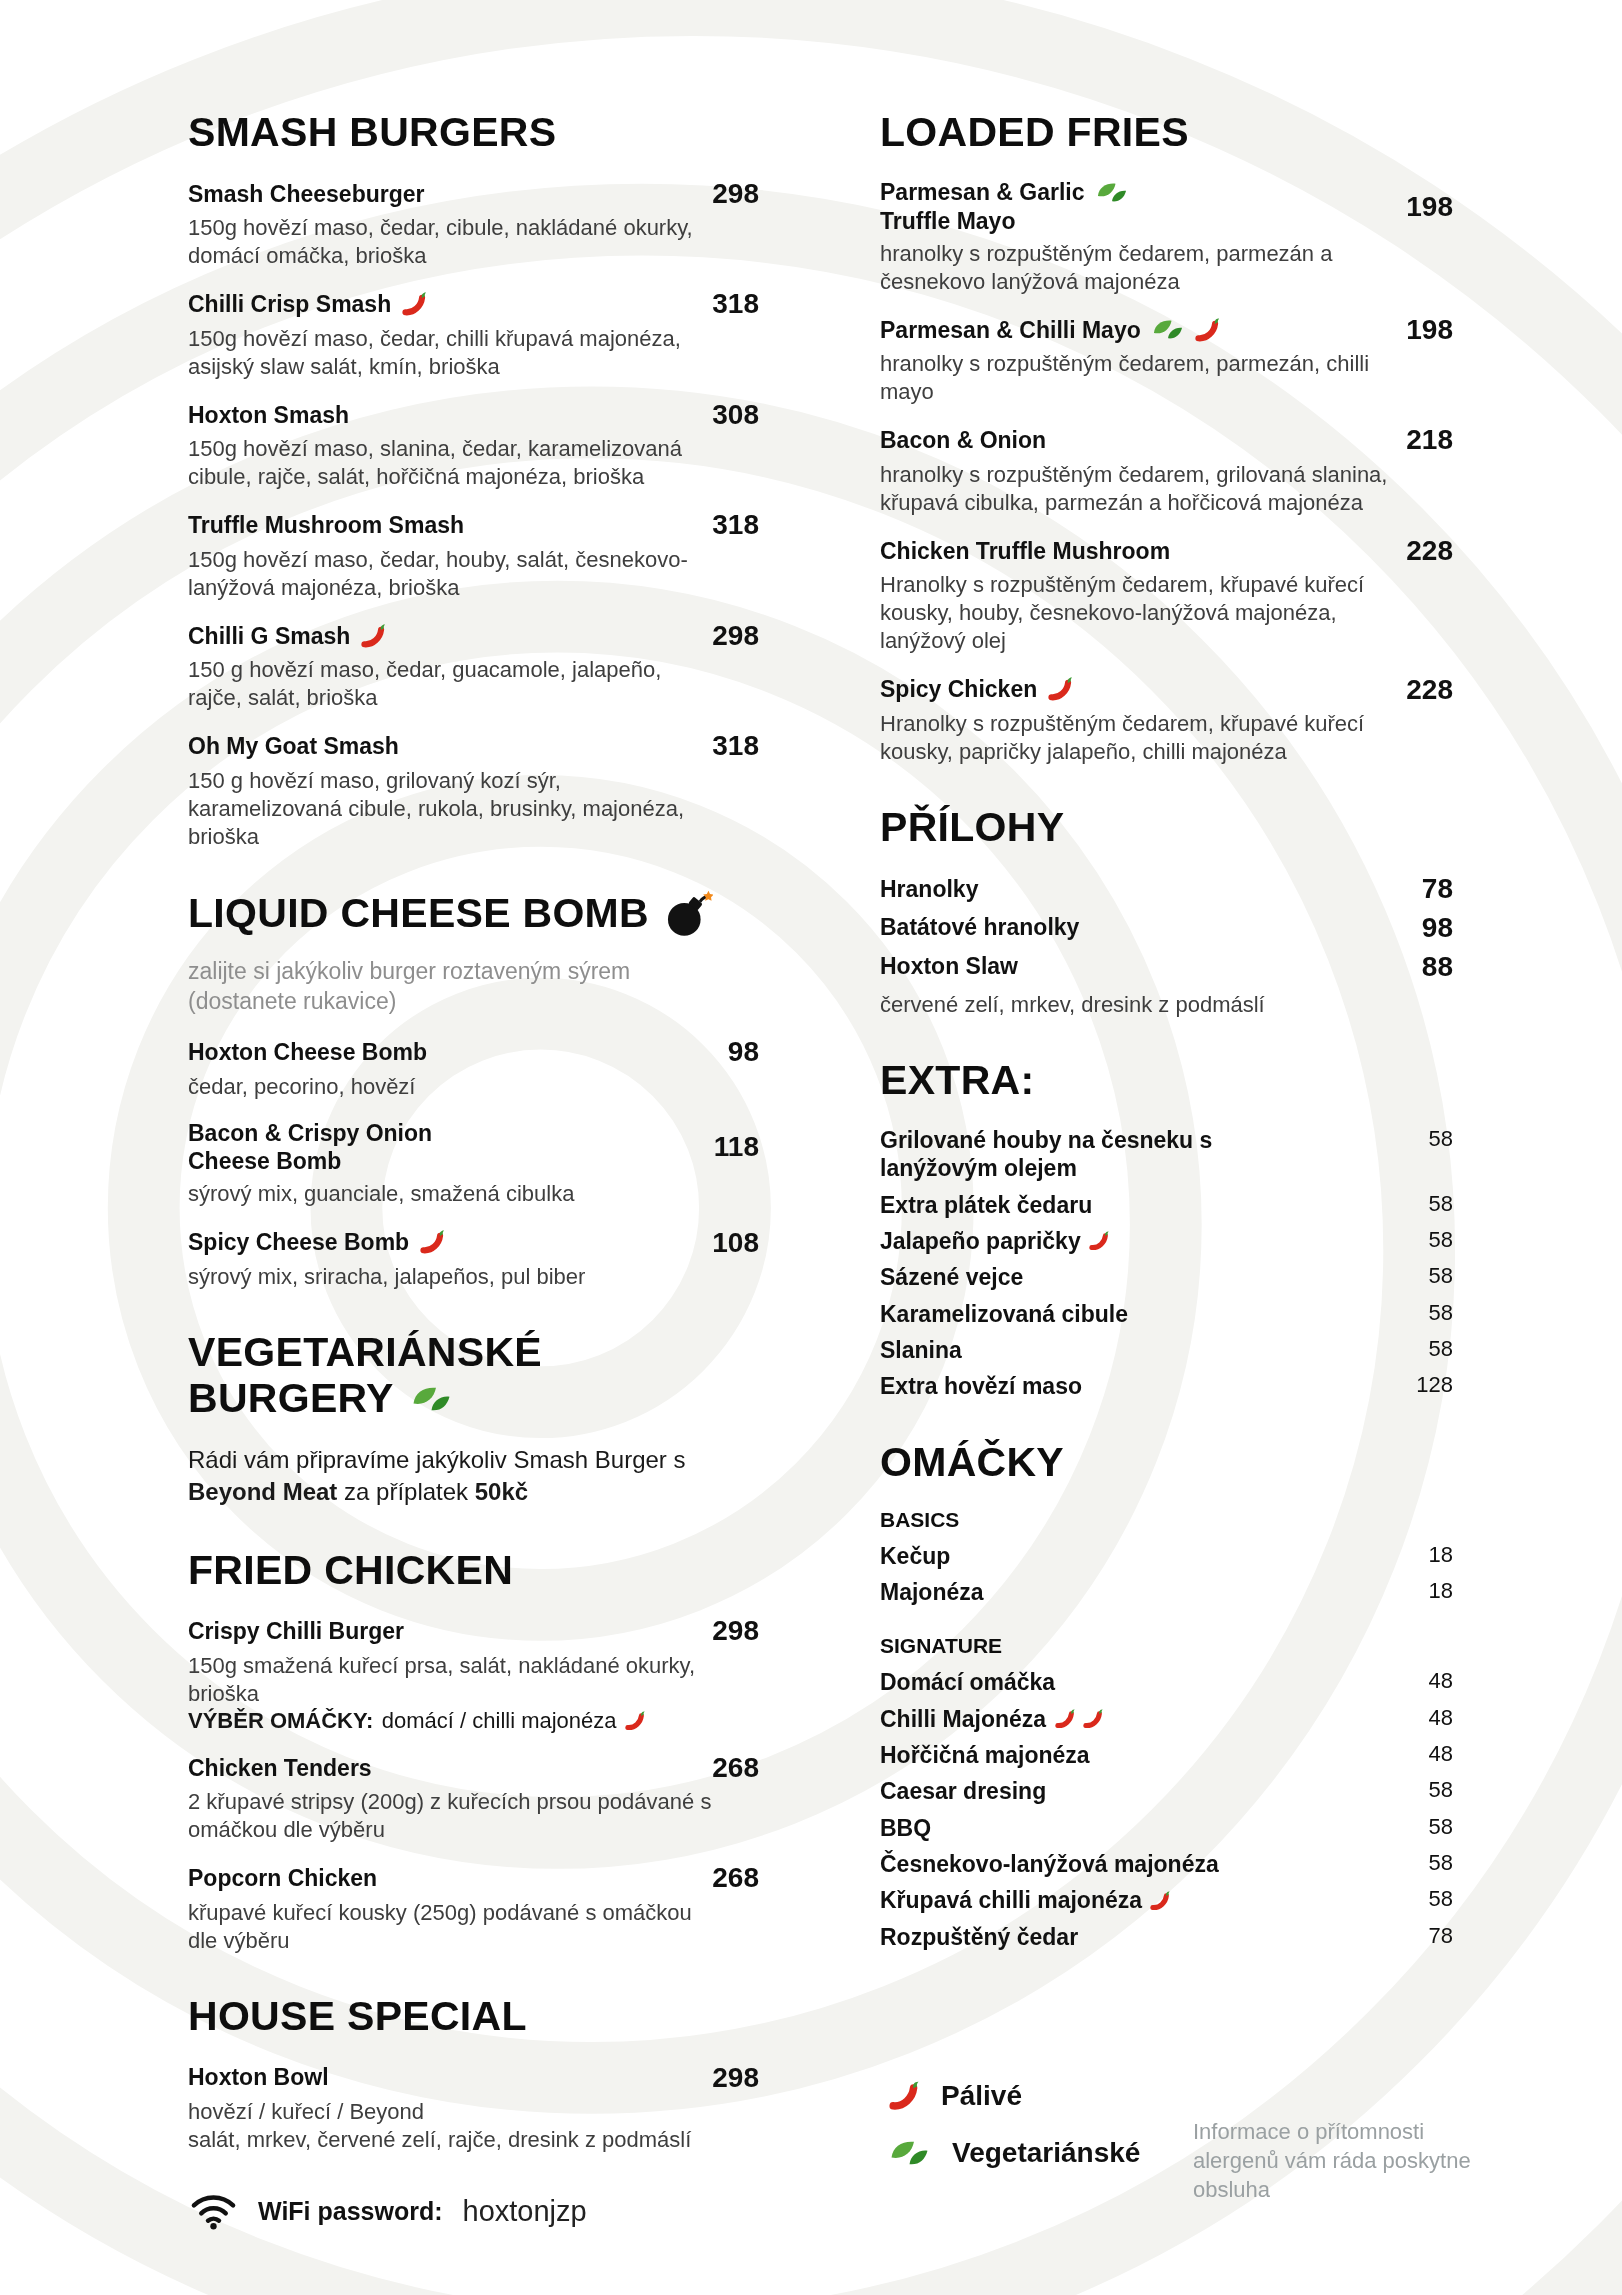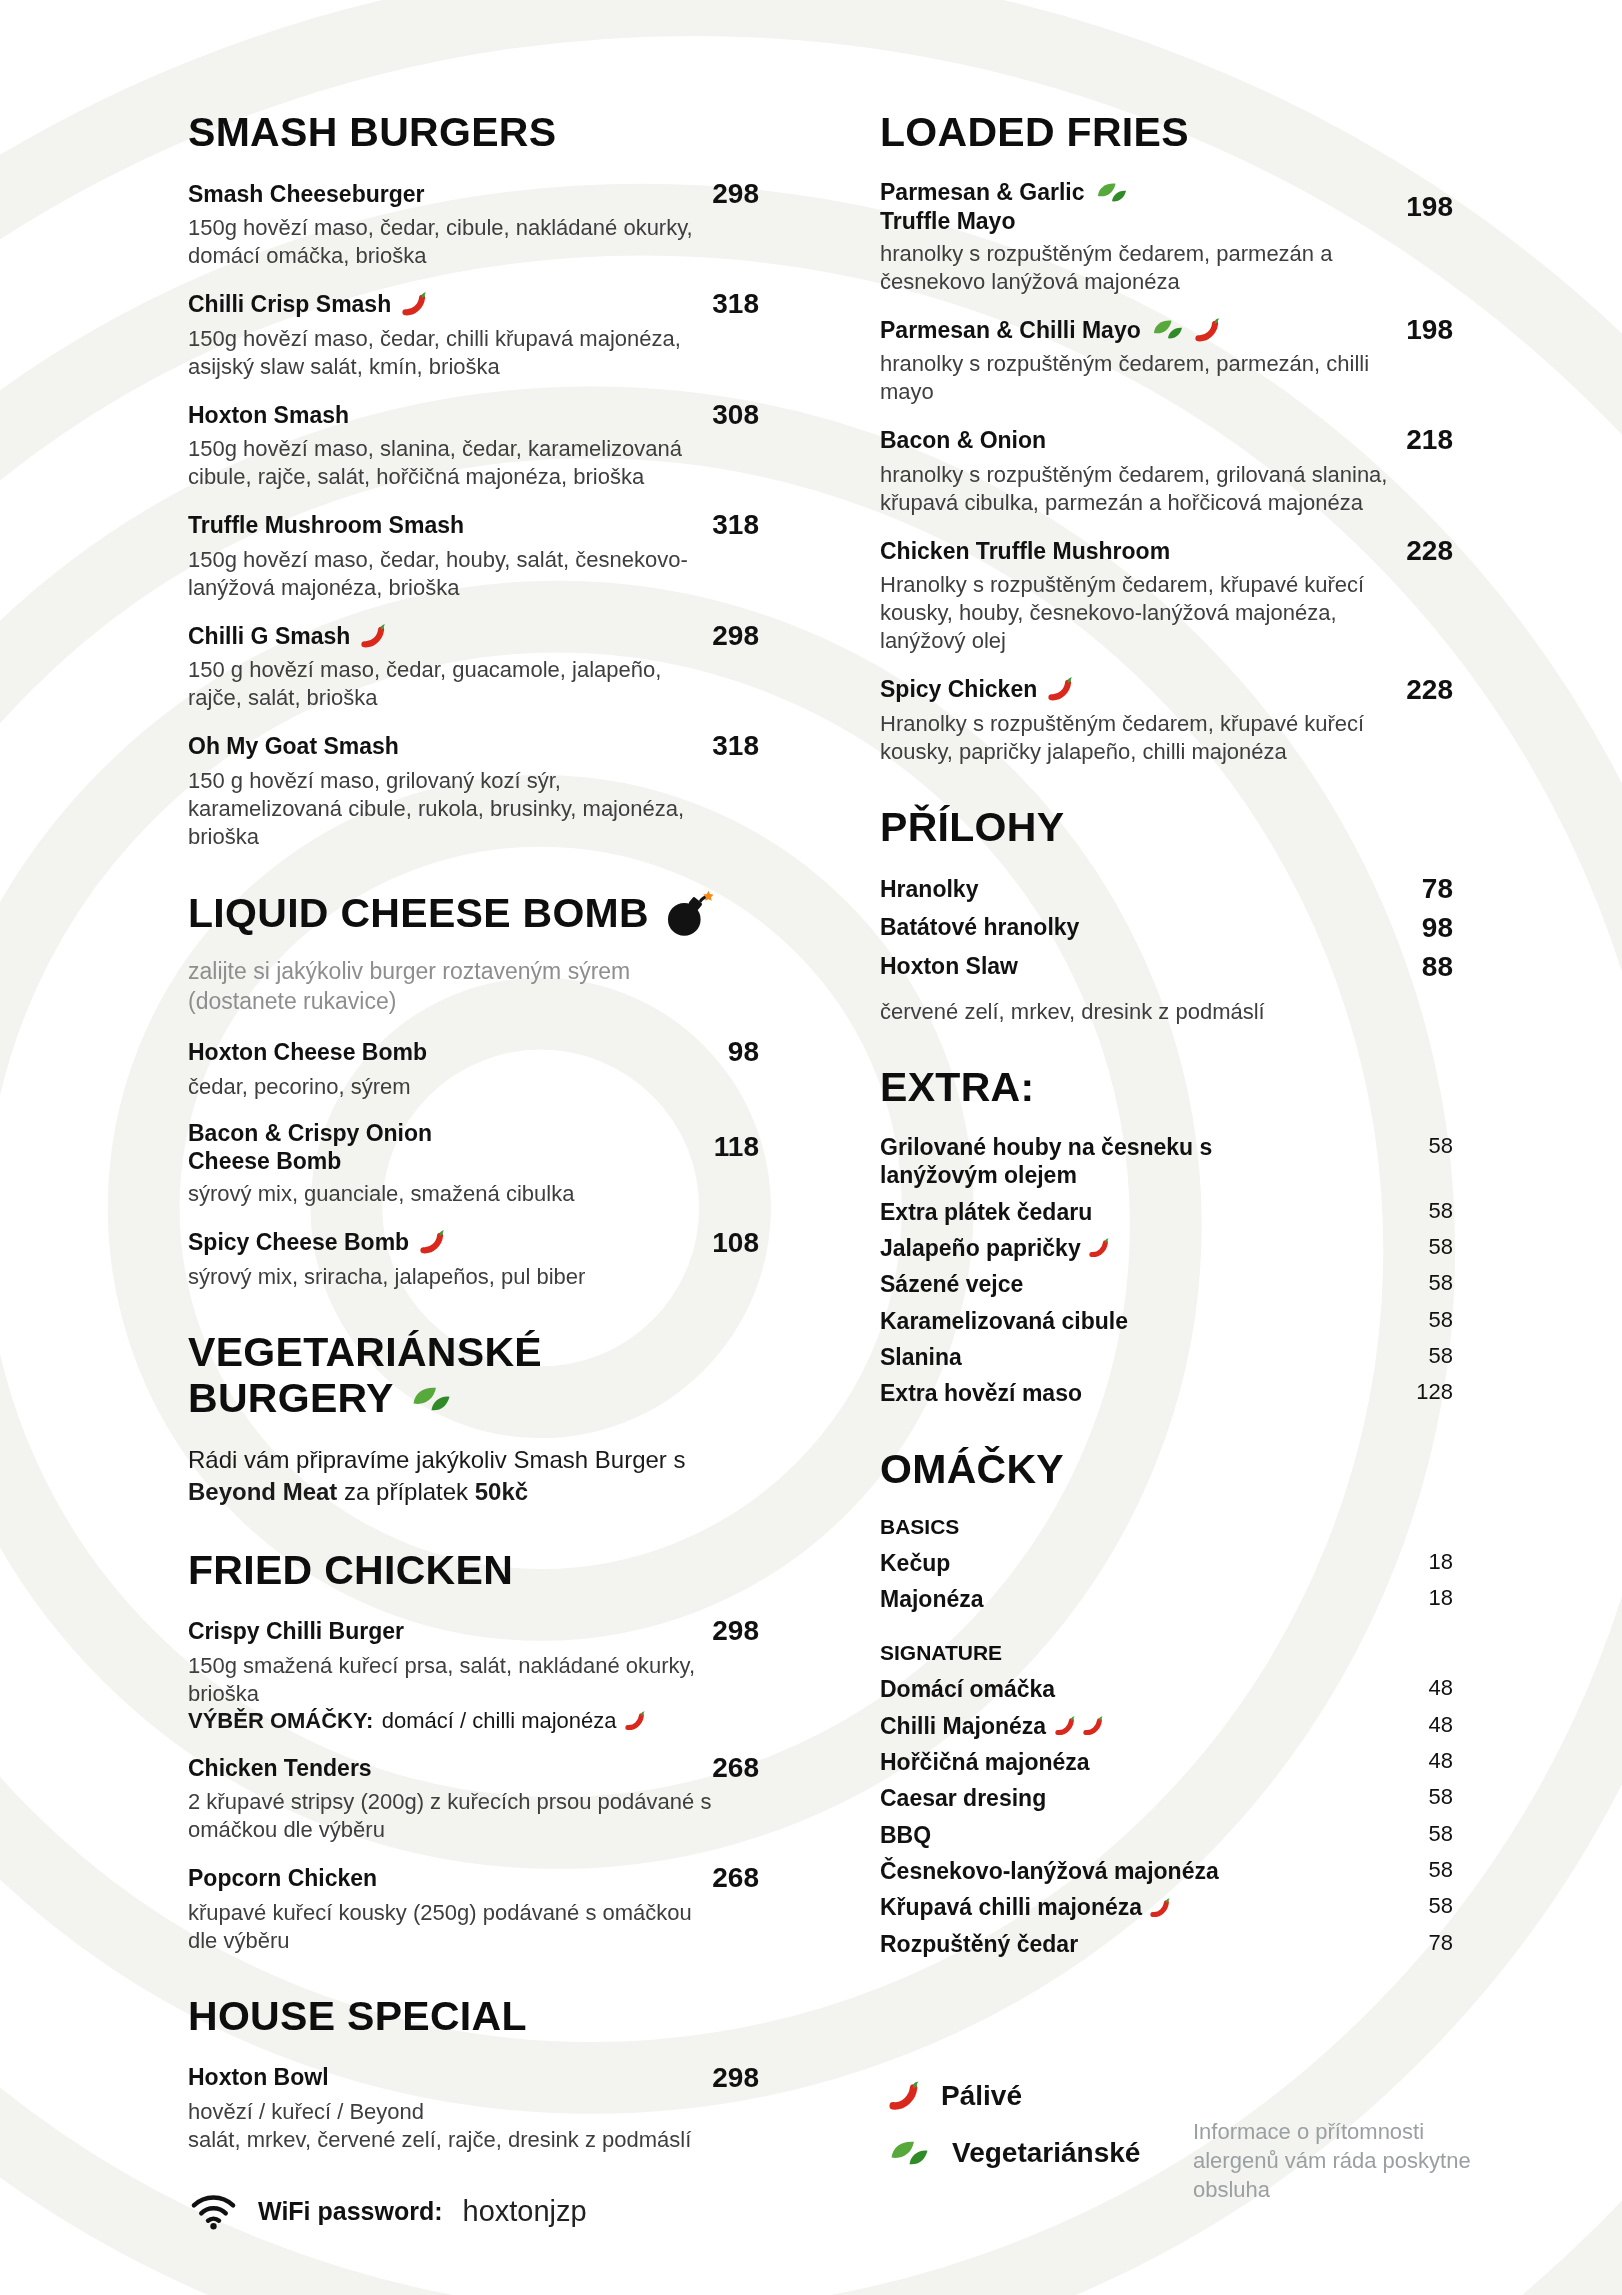--- a/index.html
+++ b/index.html
@@ -183,21 +183,21 @@
 
     <div class="item">
       <div class="item-head">
         <div class="item-name">
           <span class="nline">
               <span>Hoxton Cheese Bomb</span>
             </span>
         </div>
         <div class="item-price">98</div>
       </div>
-      <div class="item-desc">čedar, pecorino, sýrem</div>
+      <div class="item-desc">čedar, pecorino, hovězí</div>
     </div>
 
     <div class="item">
       <div class="item-head">
         <div class="item-name">
           <span class="nline">
               <span>Bacon &amp; Crispy Onion</span>
             </span>
           <span class="nline">
               <span>Cheese Bomb</span>
@@ -423,21 +423,21 @@
 
     <div class="item side-item">
       <div class="item-head">
         <div class="item-name">
           <span class="nline">
               <span>Hoxton Slaw</span>
             </span>
         </div>
         <div class="item-price">88</div>
       </div>
-      <div class="item-desc" style="margin-top:15px">červené zelí, mrkev, dresink z podmáslí</div>
+      <div class="item-desc" style="margin-top:8px">červené zelí, mrkev, dresink z podmáslí</div>
     </div>
   </section>
 
   <section class="section">
     <h2 class="section-title">
       <span>EXTRA:</span>
     </h2>
 
     <div class="xrow">
       <div class="xname">

